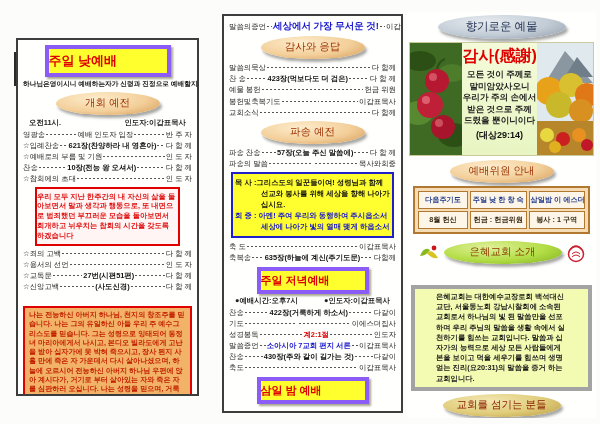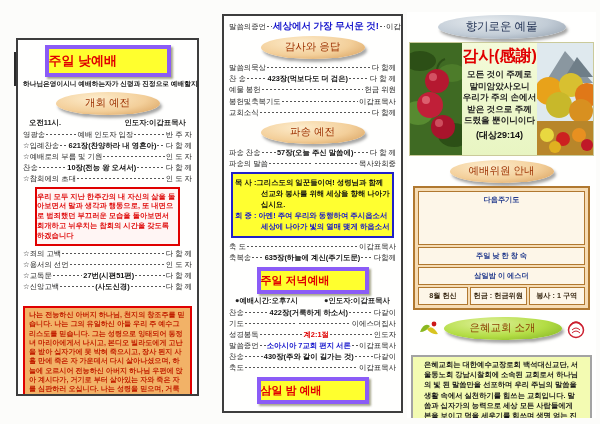--- a/index.html
+++ b/index.html
@@ -54,24 +54,24 @@
   .panel-text{flex:1;background:linear-gradient(#f4fbda,#e8f5c2);text-align:center;padding-top:2px;}
   .panel-text .t-title{color:#e00000;font-weight:bold;font-size:16px;margin:1px 0 2px;}
   .panel-text .t-line{font-size:8.6px;font-weight:bold;color:#222;line-height:1.35;}
   .panel-text .t-ref{font-size:9px;font-weight:bold;color:#111;margin-top:2px;}
 
   .ctable{background:#f6dcb4;border:2px solid #b07830;padding:2px;margin:2px 4px 4px;}
   .trow{display:flex;}
   .tcell{flex:1;background:#fdf6e8;border:1px solid #b07830;margin:1px;padding:3px 1px;
          font-size:7.2px;text-align:center;font-weight:bold;white-space:nowrap;overflow:hidden;}
   .trow .tcell:first-child{flex:0 0 46px;}
-  .r1{color:#223a8c;flex-direction:column;} .r2{color:#3a2a14;}
-
-  .introbox{border:2px solid #a3a3a3;background:#f3fbb2;color:#1a1a1a;font-weight:bold;
-            font-size:7.3px;line-height:1.4;padding:3px 11px;margin:12px 2px 3px;}
+  .r1{color:#223a8c;} .r2{color:#3a2a14;}
+
+  .introbox{border:4px solid #a3a3a3;background:#f3fbb2;color:#1a1a1a;font-weight:bold;
+            font-size:7.3px;line-height:1.4;padding:3px 21px;margin:18px 2px 3px;}
 
   .ovalrow{display:flex;align-items:center;justify-content:center;gap:4px;}
 
   .contactbox{border:2px solid #e00000;background:#fffdfb;padding:3px 5px;margin:2px 2px 0;
               font-size:6.8px;line-height:1.55;white-space:nowrap;}
   .c-red{color:#d00000;font-weight:bold;}
   .c-blue{color:#2233bb;}
 </style>
 </head>
 <body>

